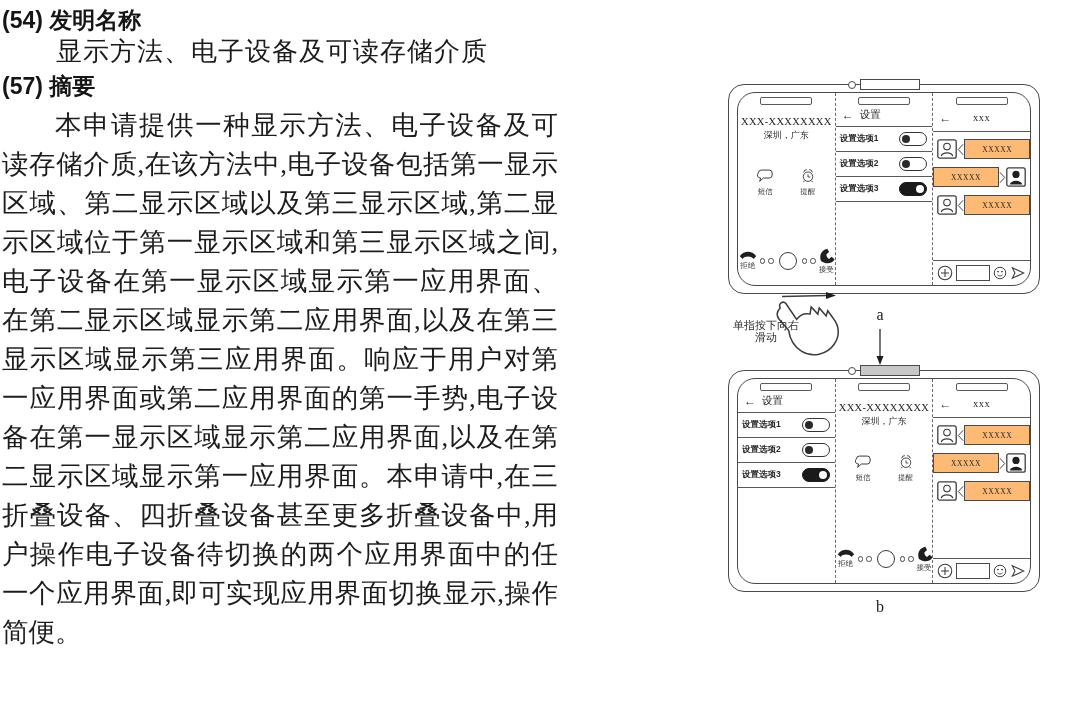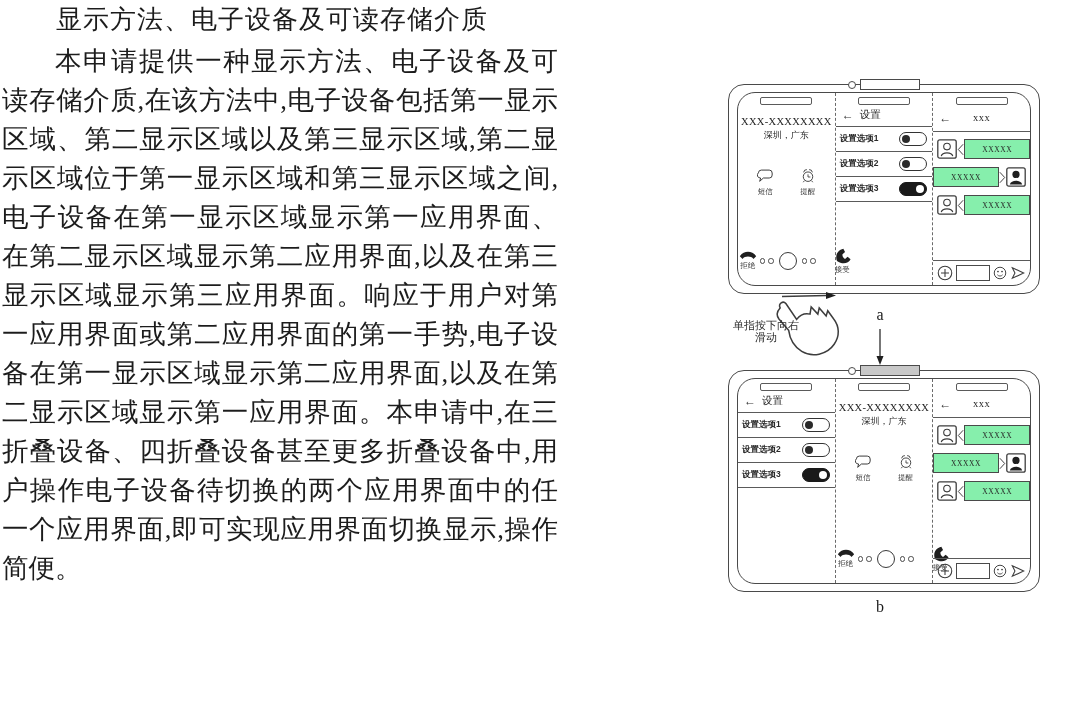--- a/index.html
+++ b/index.html
@@ -27,21 +27,21 @@
   #device-b .hinge-bar { background:#c8c8c8; }
 
   .speaker { margin-top:4px; width:50px; height:6px; border:1px solid #5a5a5a; border-radius:2px; flex:none; background:#fff; }
 
   
   .call-number { margin-top:11px; font-family:"Liberation Serif", serif; font-size:10.5px; letter-spacing:.3px; white-space:nowrap; }
   .call-location { margin-top:2px; font-size:9px; }
   .call-shortcuts { margin-top:26px; display:flex; gap:26px; }
   .shortcut { display:flex; flex-direction:column; align-items:center; gap:4px; font-size:7.5px; color:#333; }
   .call-actions { margin-top:auto; margin-bottom:10px; display:flex; align-items:flex-start; gap:2px; }
-  .call-action { display:flex; flex-direction:column; align-items:center; gap:1px; font-size:7.5px; color:#333;margin-left:16px; }
+  .call-action { display:flex; flex-direction:column; align-items:center; gap:1px; font-size:7.5px; color:#333; }
   .slider-dots { display:flex; align-items:center; gap:3px; margin-top:5px; }
   .dot { width:3.5px; height:3.5px; border:1px solid #4a4a4a; border-radius:50%; }
   .knob { width:16px; height:16px; border:1.4px solid #3a3a3a; border-radius:50%; margin:0 2px; }
 
   
   .app-header { width:100%; box-sizing:border-box; display:flex; align-items:center; gap:6px; padding:3px 6px 4px; border-bottom:1.1px solid #5a5a5a; flex:none; }
   .back-glyph { font-size:12px; line-height:12px; color:#333; }
   .app-title { font-weight:400; font-size:10.5px; color:#1d1d1d; }
   .chat-header .app-title { margin:4px auto; font-family:"Liberation Serif", serif; letter-spacing:.5px; }
   .chat-header .spacer { width:12px; flex:none; }
@@ -52,21 +52,21 @@
   .toggle .tk { position:absolute; top:50%; transform:translateY(-50%); width:8px; height:8px; border-radius:50%; }
   .toggle.off .tk { left:2px; background:#2a2a2a; }
   .toggle.on { background:#1a1a1a; border-color:#1a1a1a; }
   .toggle.on .tk { right:2px; background:#fff; }
 
   
   .chat-messages { width:100%; box-sizing:border-box; flex:1; padding:7px 4px 0; display:flex; flex-direction:column; gap:8px; }
   .msg { display:flex; align-items:center; }
   .msg.right { justify-content:flex-end; }
   .avatar { flex:none; display:flex; }
-  .bubble { border:1.1px solid #4a4a4a; height:18px; min-width:56px; display:flex; align-items:center; justify-content:center; font-family:"Liberation Serif", serif; font-size:7.5px; letter-spacing:.6px; padding:0 4px; background:#86efac; }
+  .bubble { border:1.1px solid #4a4a4a; height:18px; min-width:56px; display:flex; align-items:center; justify-content:center; font-family:"Liberation Serif", serif; font-size:7.5px; letter-spacing:.6px; padding:0 4px; background:#fdba74; }
   .tail { flex:none; display:flex; }
   .chat-inputbar { width:100%; box-sizing:border-box; flex:none; border-top:1.1px solid #5a5a5a; display:flex; align-items:center; gap:3px; padding:4px 4px; }
   .inputbox { flex:1; height:14px; border:1.2px solid #4a4a4a; background:#fff; }
 
   
   .gesture-arrow { position:absolute; left:68px; top:210px; }
   .hand { position:absolute; left:62px; top:215px; }
   .gesture-label { position:absolute; left:2px; top:241px; width:104px; text-align:center; font-size:11px; line-height:12px; color:#2a2a2a; }
   .fig-caption { position:absolute; width:32px; text-align:center; font-family:"Liberation Serif", serif; font-size:16px; color:#1a1a1a; }
   #caption-a { left:152px; top:228px; }
@@ -135,21 +135,23 @@
     </symbol>
     <symbol id="sym-hand" viewBox="0 0 80 78">
       <path d="M12 8 C11 3 17 1 19 5 L26 24 C31 20 37 20 41 22 L44 15 L49 24 L52 18 L57 28 L60 23 L64 33 C68 42 66 52 58 59 C48 68 32 67 23 58 C16 51 14 42 15 33 L8 19 C6 14 9 10 12 8 Z" fill="#ffffff" stroke="#3d3d3d" stroke-width="1.6" transform="rotate(-14 40 39)"></path>
     </symbol>
   </defs>
 </svg>
 
 <div class="page">
 
   <div class="text-col">
+    <div class="field-label">(54) 发明名称</div>
     <div class="invention-title">显示方法、电子设备及可读存储介质</div>
+    <div class="field-label">(57) 摘要</div>
     <p class="abstract">本申请提供一种显示方法、电子设备及可读存储介质,在该方法中,电子设备包括第一显示区域、第二显示区域以及第三显示区域,第二显示区域位于第一显示区域和第三显示区域之间,电子设备在第一显示区域显示第一应用界面、在第二显示区域显示第二应用界面,以及在第三显示区域显示第三应用界面。响应于用户对第一应用界面或第二应用界面的第一手势,电子设备在第一显示区域显示第二应用界面,以及在第二显示区域显示第一应用界面。本申请中,在三折叠设备、四折叠设备甚至更多折叠设备中,用户操作电子设备待切换的两个应用界面中的任一个应用界面,即可实现应用界面切换显示,操作简便。</p>
   </div>
 
   <div class="figure-col">
 
     <div class="device" id="device-a">
       <div class="hinge">
         <span class="cam"></span>
         <span class="hinge-bar"></span>
       </div>

